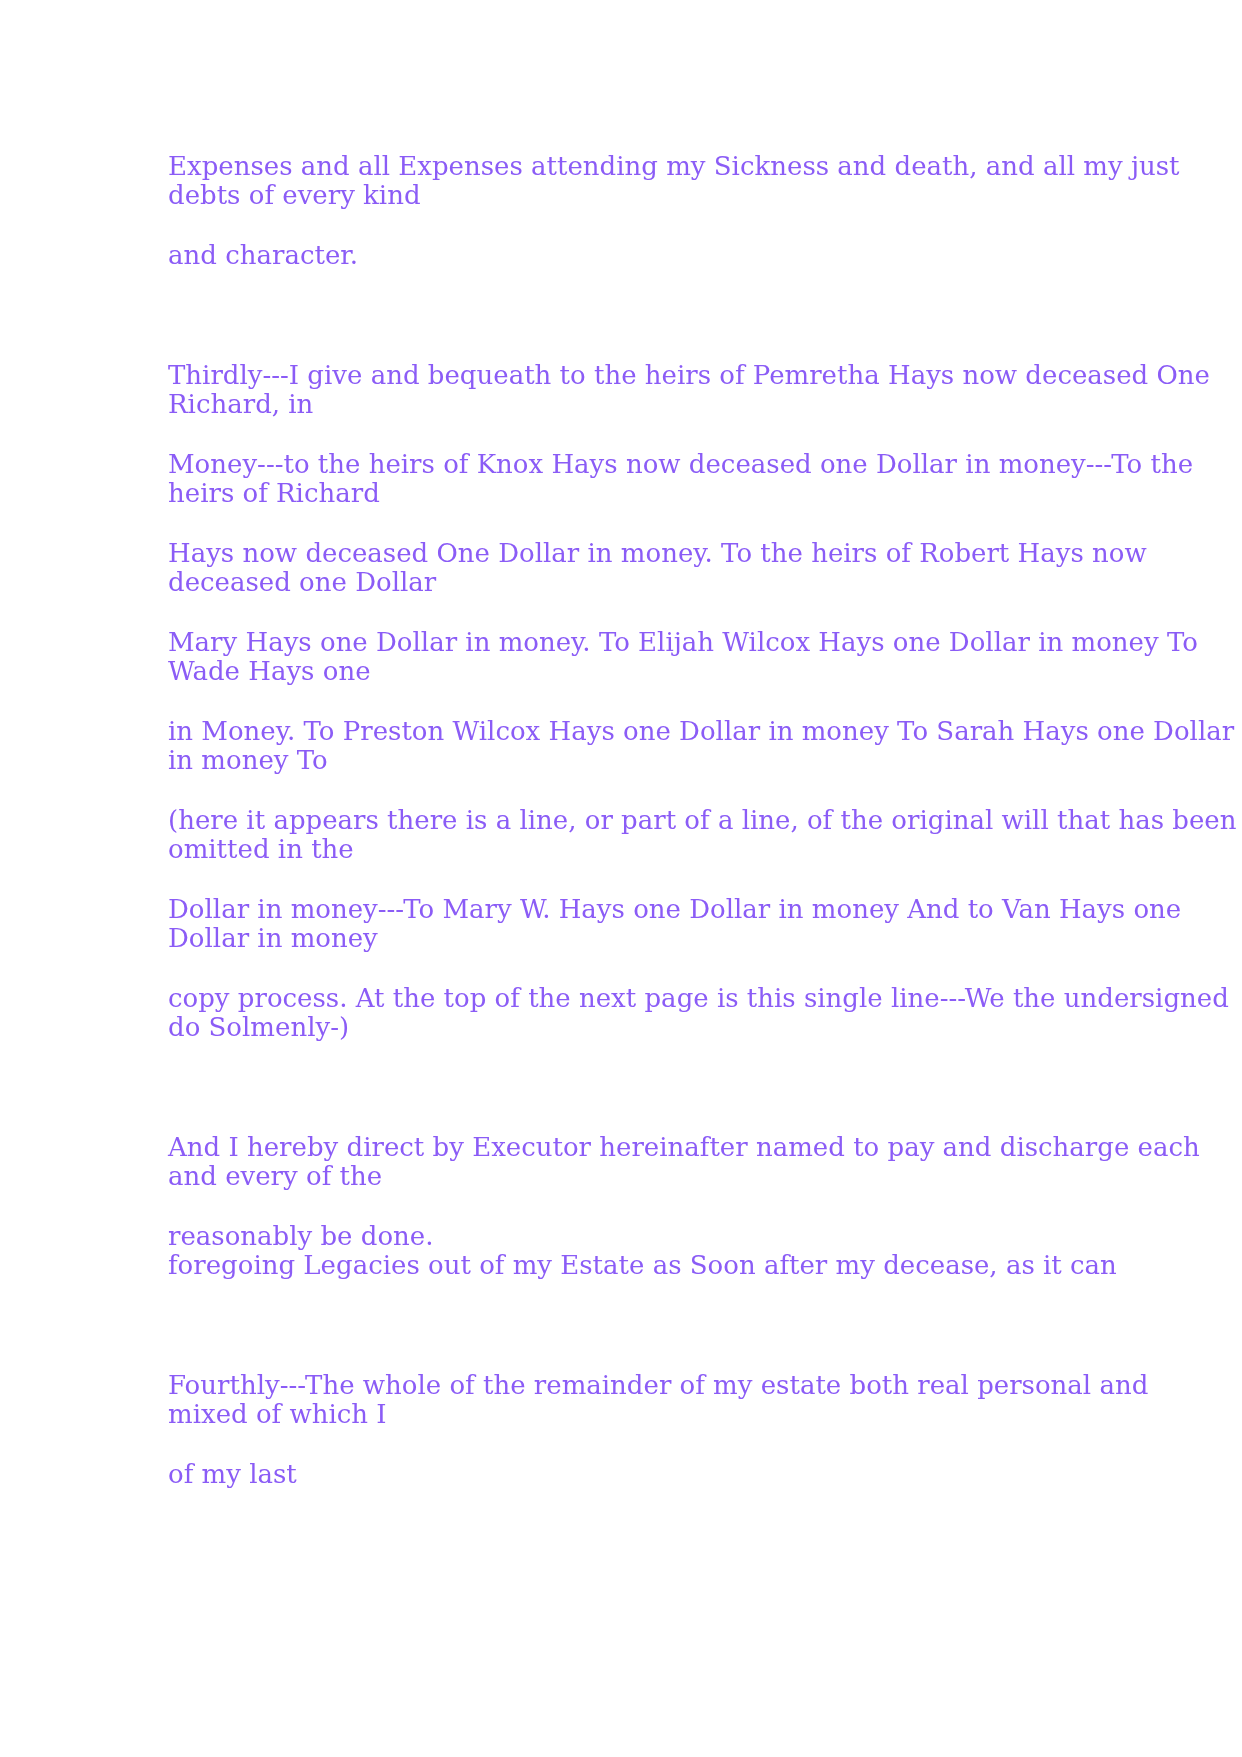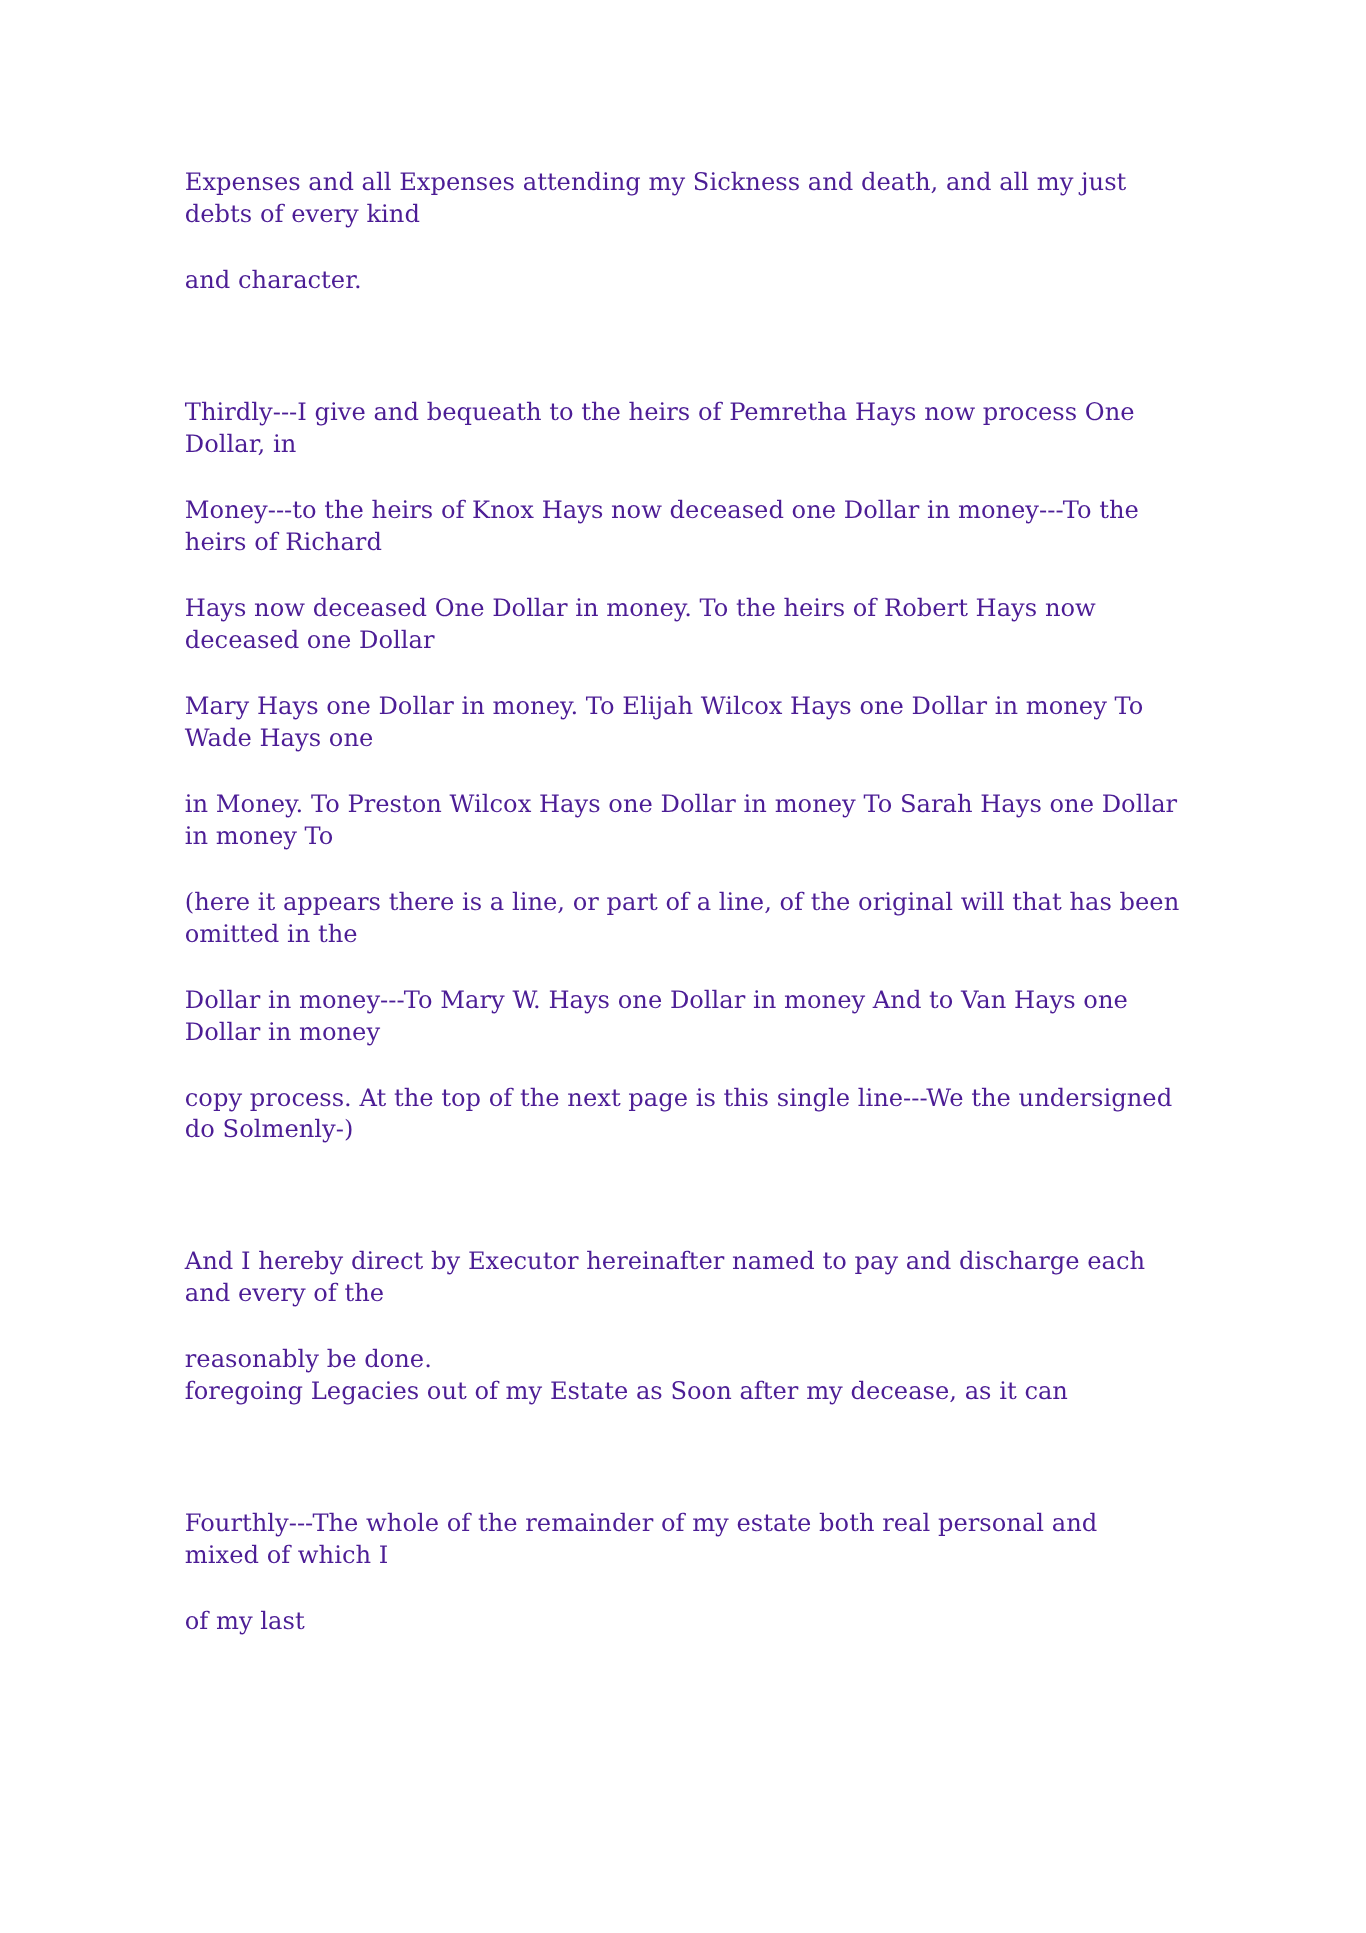--- a/index.html
+++ b/index.html
@@ -12,23 +12,23 @@
     width: 1242px;
     height: 1757px;
     background: #ffffff;
     overflow: hidden;
   }
   .doc {
     position: absolute;
     left: 168px;
     top: 152px;
     right: 60px;
-    color: #4c1d95;
+    color: #8b5cf6;
     font-family: "DejaVu Serif", "Liberation Serif", serif;
-    font-size: 22px;
+    font-size: 26px;
     line-height: 29px;
   }
   .para {
     margin: 0 0 31px 0;
   }
   .line {
     white-space: nowrap;
     min-height: 29px;
   }
 </style>
@@ -45,22 +45,22 @@
 
     <div class="para">
       <div class="line">and character.</div>
     </div>
 
     <div class="para">
       <div class="line"></div>
     </div>
 
     <div class="para">
-      <div class="line">Thirdly---I give and bequeath to the heirs of Pemretha Hays now process One</div>
-      <div class="line">Dollar, in</div>
+      <div class="line">Thirdly---I give and bequeath to the heirs of Pemretha Hays now deceased One</div>
+      <div class="line">Richard, in</div>
     </div>
 
     <div class="para">
       <div class="line">Money---to the heirs of Knox Hays now deceased one Dollar in money---To the</div>
       <div class="line">heirs of Richard</div>
     </div>
 
     <div class="para">
       <div class="line">Hays now deceased One Dollar in money. To the heirs of Robert Hays now</div>
       <div class="line">deceased one Dollar</div>

